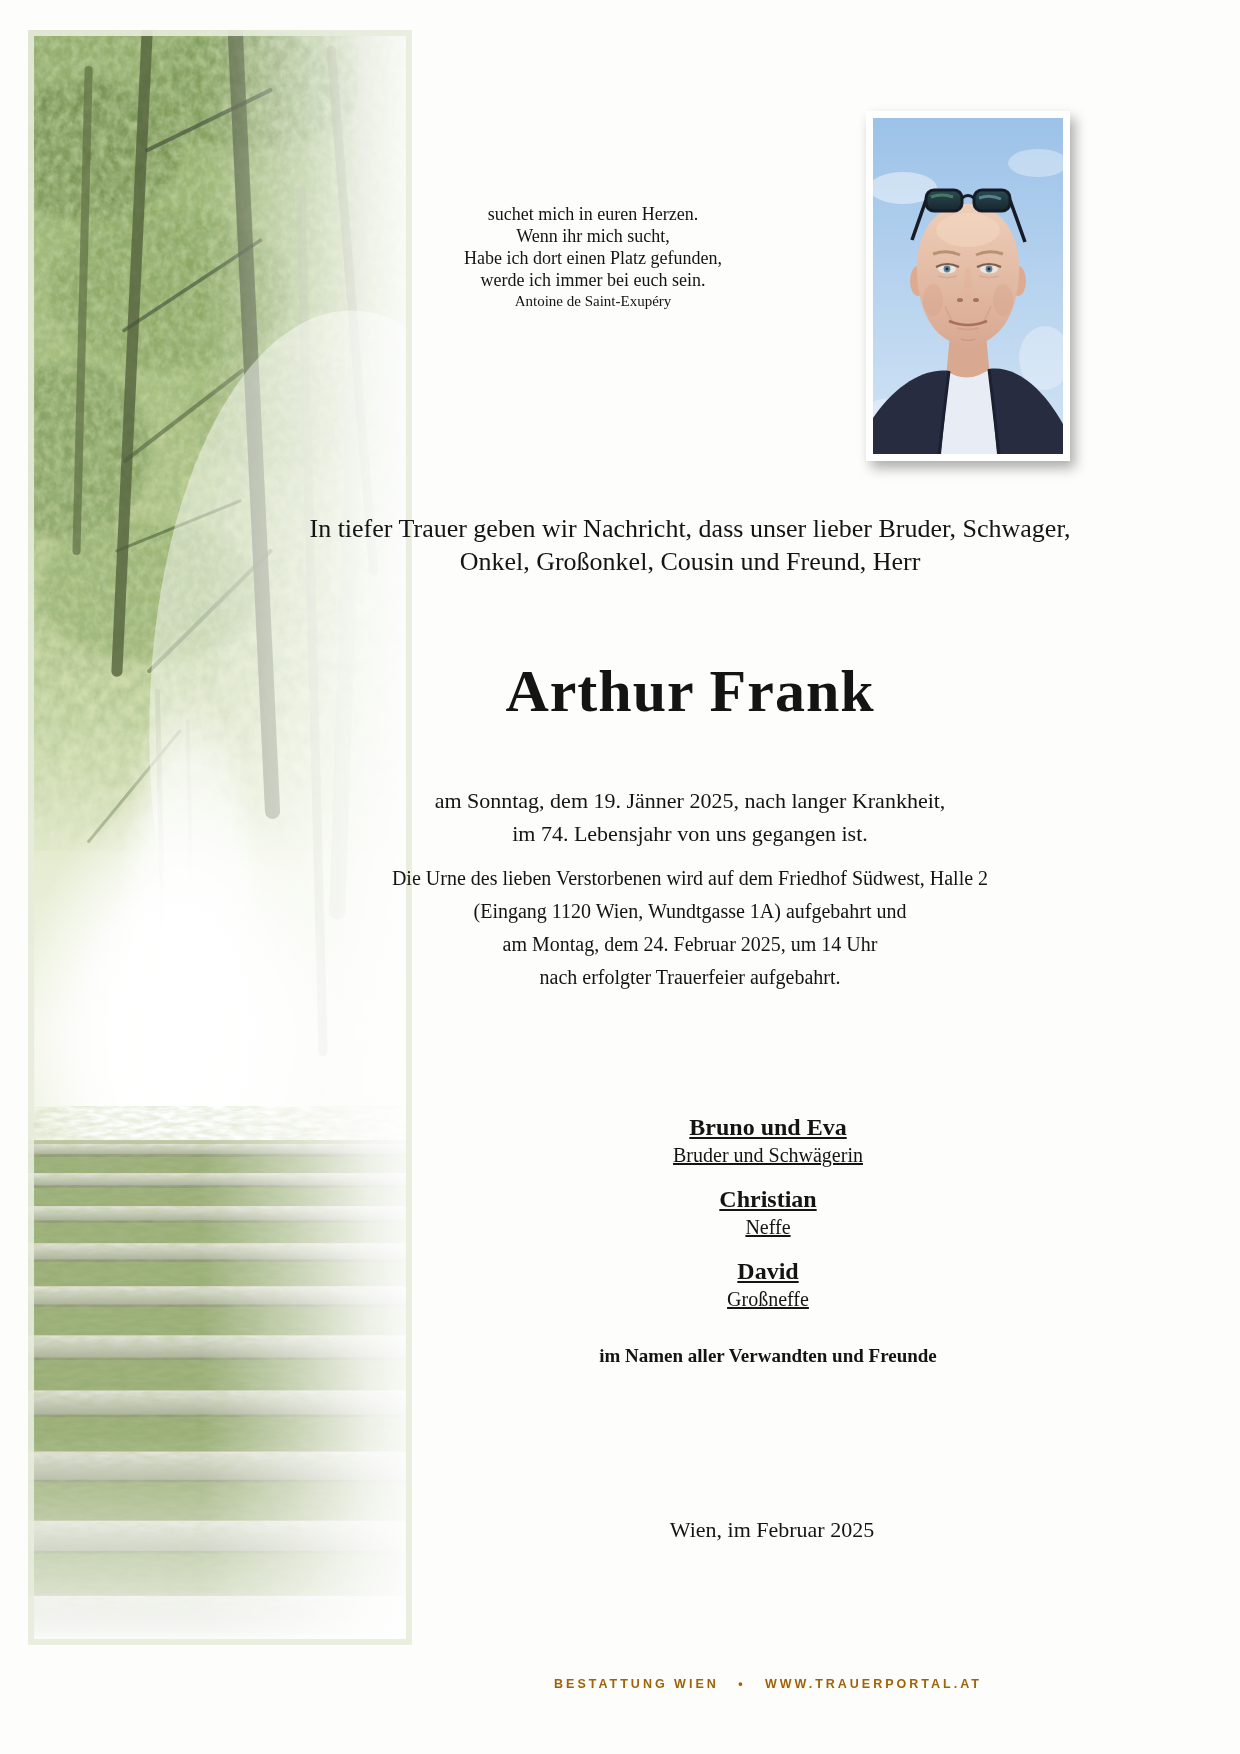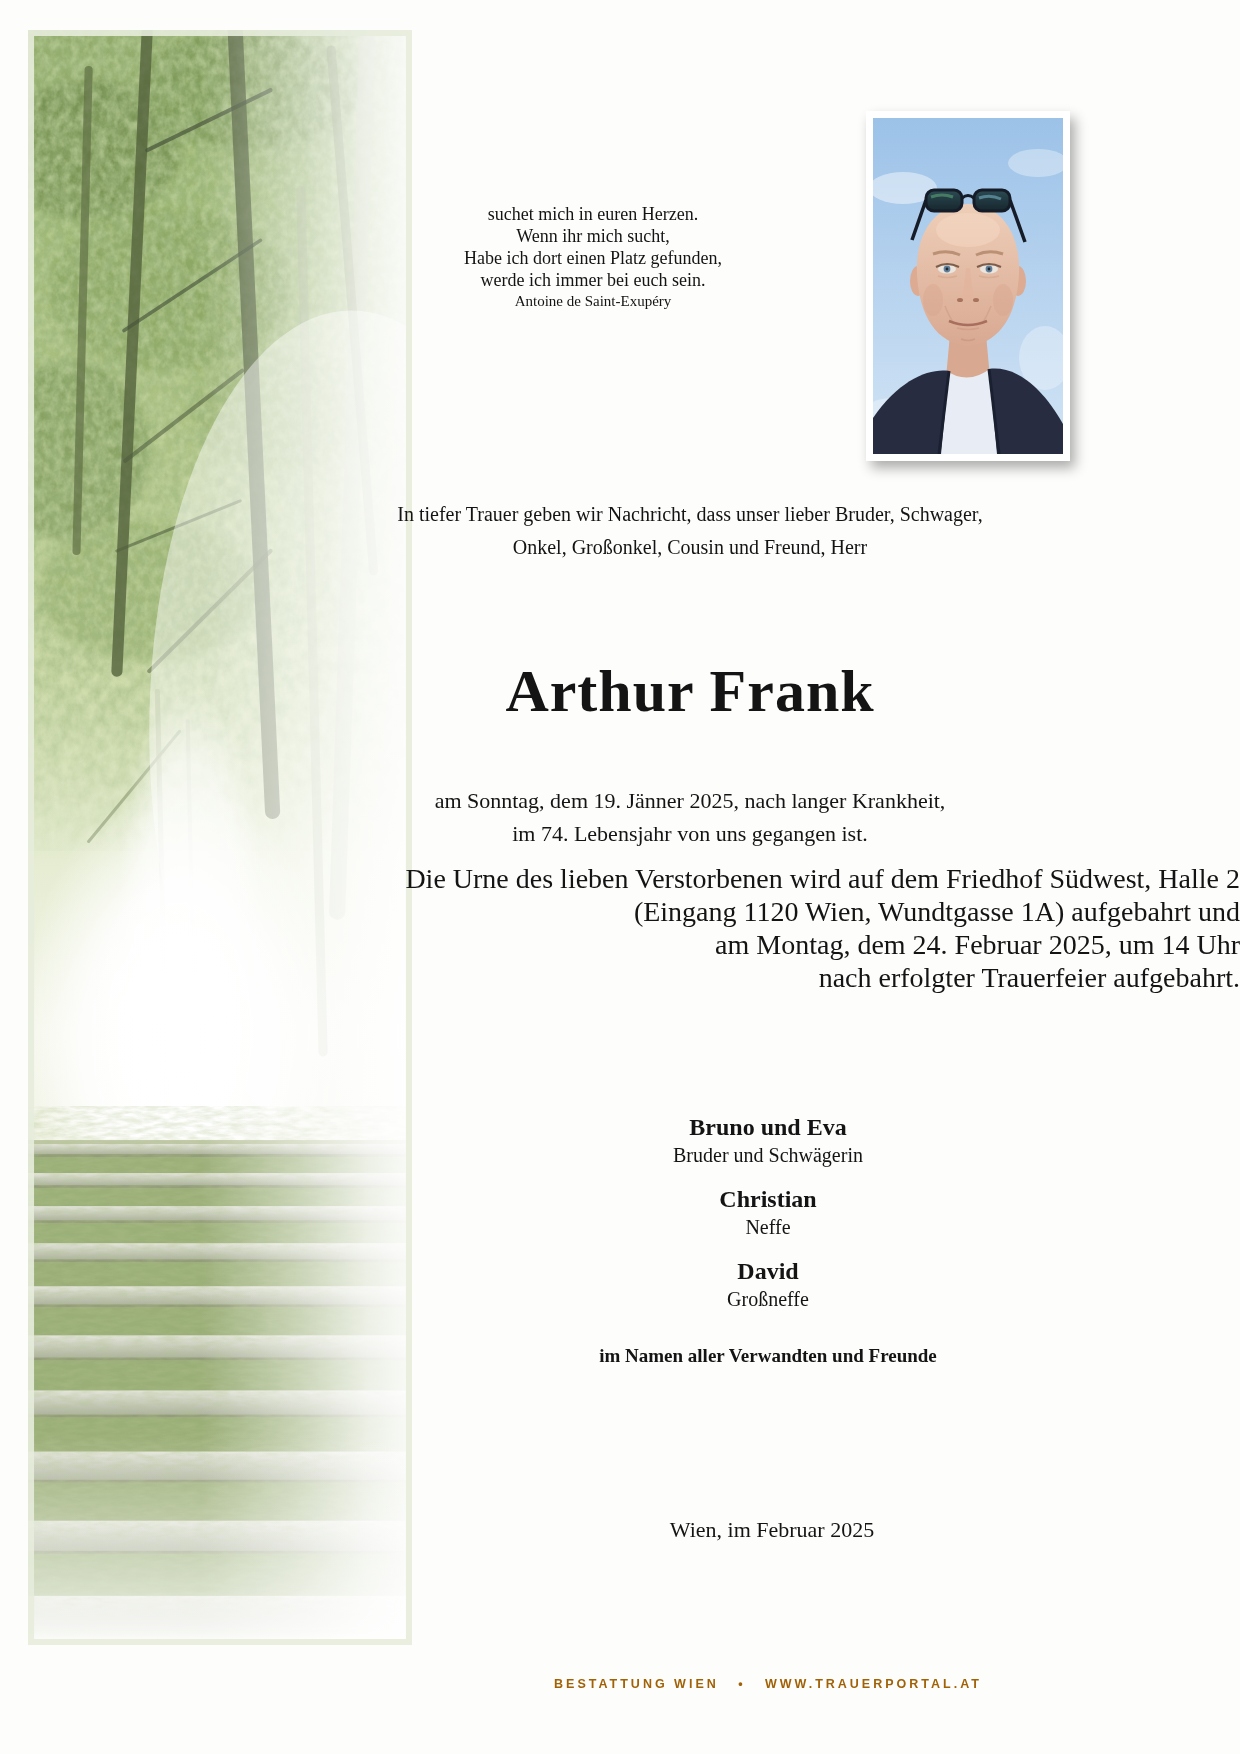--- a/index.html
+++ b/index.html
@@ -28,42 +28,42 @@
   .photo svg{display:block;width:190px;height:336px;}
   
   .tblock{position:absolute;text-align:center;}
   .quote{
     left:263px;top:203px;width:660px;
     font-size:18px;line-height:22px;
   }
   .quote .line{display:block;}
   .quote .attr{display:block;font-size:15px;line-height:21px;}
   .intro{
-    left:140px;top:498px;width:1100px;
-    font-size:20px;line-height:33px;
+    left:140px;top:512px;width:1100px;
+    font-size:26px;line-height:33px;
   }
   .intro .line{display:block;}
   .deceased{
     left:140px;top:656px;width:1100px;
     font-size:60px;line-height:70px;font-weight:bold;letter-spacing:1px;
   }
   .passing{
     left:140px;top:784px;width:1100px;
     font-size:22px;line-height:33px;
   }
   .passing .line{display:block;}
   .funeral{
     left:140px;top:862px;width:1100px;
-    font-size:28px;line-height:33px;text-align:right;
+    font-size:20px;line-height:33px;
   }
   .funeral .line{display:block;}
   .mourners{
     left:296px;top:1112px;width:944px;
   }
-  .mourner{margin:0 0 16px 0;}
+  .mourner{margin:0 0 16px 0;text-decoration:underline;}
   .mourner .mname{display:block;font-size:24px;line-height:30px;font-weight:bold;}
   .mourner .mrel{display:block;font-size:20px;line-height:26px;}
   .closing{
     left:296px;top:1344px;width:944px;
     font-size:19px;line-height:24px;font-weight:bold;
   }
   .dateline{
     left:300px;top:1516px;width:944px;
     font-size:22px;line-height:28px;
   }

